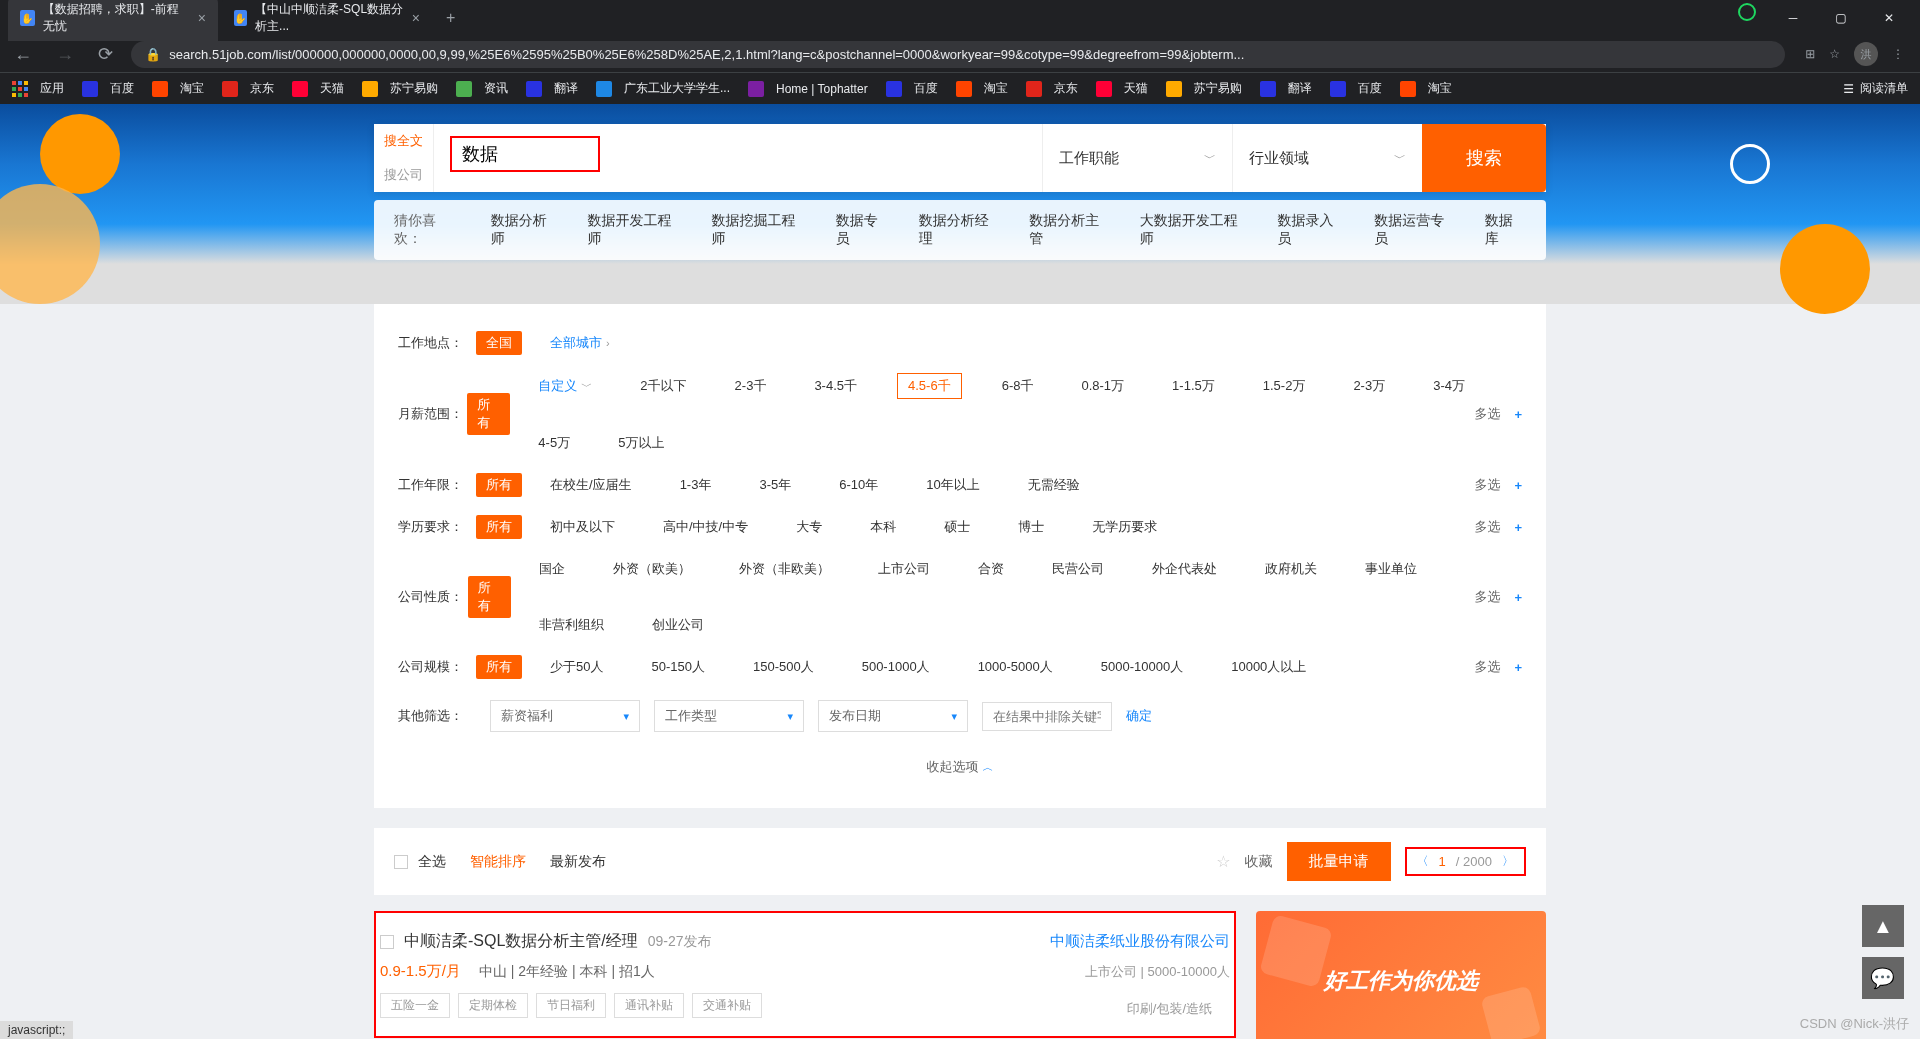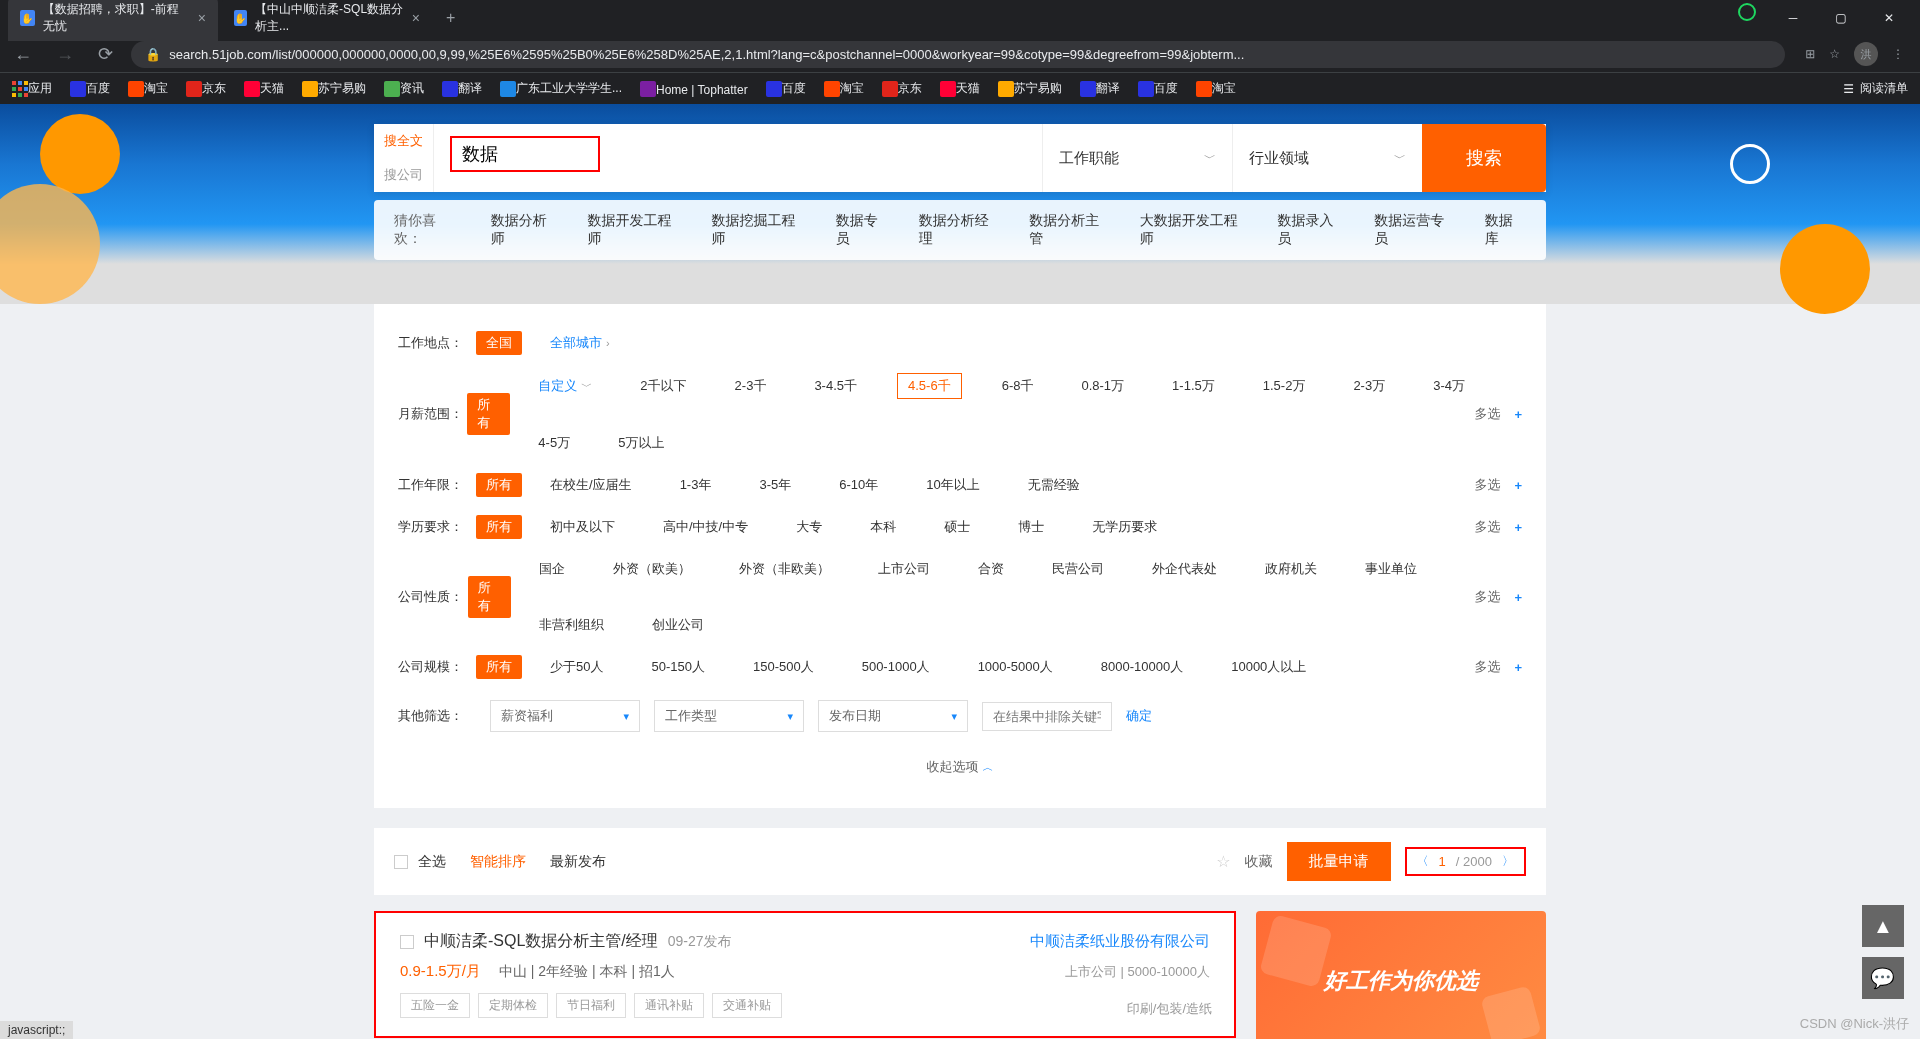--- a/index.html
+++ b/index.html
@@ -13,21 +13,21 @@
 .win-controls{margin-left:auto;display:flex;gap:2px}
 .win-btn{width:46px;height:30px;display:flex;align-items:center;justify-content:center;color:#e8eaed}
 .green-dot{width:18px;height:18px;border-radius:50%;border:2px solid #1ed760;margin-right:12px}
 .addr-bar{display:flex;align-items:center;height:36px;padding:0 8px;gap:12px}
 .nav-arrow{color:#9aa0a6;font-size:18px;padding:4px 6px}
 .url-box{flex:1;background:#35363a;border-radius:20px;padding:6px 14px;display:flex;align-items:center;gap:8px;color:#e8eaed;font-size:13px;overflow:hidden;white-space:nowrap}
 .lock{color:#9aa0a6}
 .addr-icons{display:flex;gap:14px;align-items:center;color:#9aa0a6;padding:0 8px}
 .avatar{width:24px;height:24px;border-radius:50%;background:#555;display:flex;align-items:center;justify-content:center;font-size:11px}
 .bookmarks{display:flex;align-items:center;height:32px;padding:0 12px;gap:18px;font-size:12px;color:#e8eaed;border-top:1px solid #3c4043}
-.bm{display:flex;align-items:flex-end;gap:0;white-space:nowrap}
+.bm{display:flex;align-items:center;gap:12px;white-space:nowrap}
 .bm-icon{width:16px;height:16px;border-radius:2px;display:inline-block}
 .apps-icon{display:grid;grid-template-columns:repeat(3,4px);gap:2px}
 .apps-icon span{width:4px;height:4px;background:#ea4335}
 .apps-icon span:nth-child(2){background:#4285f4}.apps-icon span:nth-child(3){background:#fbbc05}
 .apps-icon span:nth-child(4){background:#34a853}.apps-icon span:nth-child(5){background:#ea4335}
 .apps-icon span:nth-child(6){background:#4285f4}.apps-icon span:nth-child(7){background:#fbbc05}
 .apps-icon span:nth-child(8){background:#34a853}.apps-icon span:nth-child(9){background:#ea4335}
 .readlist{margin-left:auto;display:flex;align-items:center;gap:6px}
 .page-bg{background:linear-gradient(180deg,#0a4d9e 0%,#1976d2 30%,#2196f3 60%,#dedede 80%);position:relative;min-height:200px;padding-top:20px}
 .bg-circle{position:absolute;border-radius:50%}
@@ -74,21 +74,21 @@
 .tb-right{margin-left:auto;display:flex;align-items:center;gap:14px}
 .star{color:#ccc;font-size:16px}
 .fav-text{color:#666}
 .apply-btn{background:#ff6000;color:#fff;border:none;padding:10px 22px;font-size:15px;cursor:pointer}
 .pager{border:2px solid red;padding:4px 10px;display:flex;align-items:center;gap:10px;font-size:13px}
 .pager .pn{color:#ff6000}
 .pager .tot{color:#999}
 .pager .parr{color:#1787fb;font-size:12px}
 .results{display:flex;gap:20px;margin-top:16px}
 .job-list{flex:1}
-.job-card{background:#fff;padding:18px 24px;border:2px solid red;position:relative;margin-bottom:14px}
+.job-card{background:#fff;padding:18px 4px;border:2px solid red;position:relative;margin-bottom:14px}
 .job-head{display:flex;align-items:center}
 .job-title{font-size:16px;color:#333}
 .job-date{color:#999;font-size:14px;margin-left:10px}
 .company{margin-left:auto;color:#1787fb;font-size:15px}
 .job-meta{margin-top:10px;display:flex;align-items:center}
 .salary{color:#ff6000;font-size:15px;margin-right:18px}
 .meta-txt{color:#666;font-size:14px}
 .comp-meta{margin-left:auto;color:#999;font-size:13px}
 .job-tags{margin-top:12px;display:flex;gap:8px}
 .jtag{border:1px solid #ddd;color:#999;padding:3px 10px;font-size:12px}
@@ -358,21 +358,21 @@
       </div>
       <div class="filter-row">
         <span class="filter-label">公司规模：</span>
         <span class="tag-all">所有</span>
         <div class="filter-opts">
           <a>少于50人</a>
           <a>50-150人</a>
           <a>150-500人</a>
           <a>500-1000人</a>
           <a>1000-5000人</a>
-          <a>8000-10000人</a>
+          <a>5000-10000人</a>
           <a>10000人以上</a>
         </div>
         <span class="multi">
             <span>多选</span>
             <span class="plus">+</span>
           </span>
       </div>
       <div class="other-row">
         <span class="filter-label" style="width:78px">其他筛选：</span>
         <div class="sel-box">

